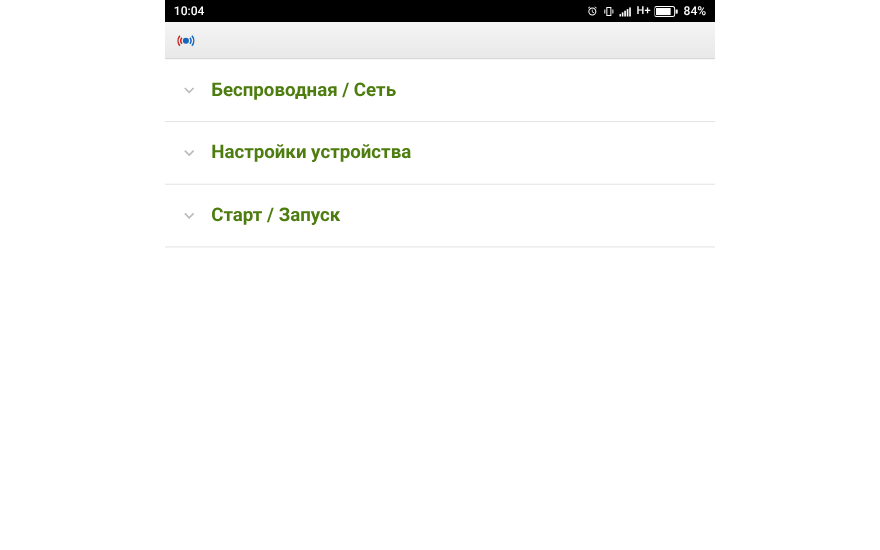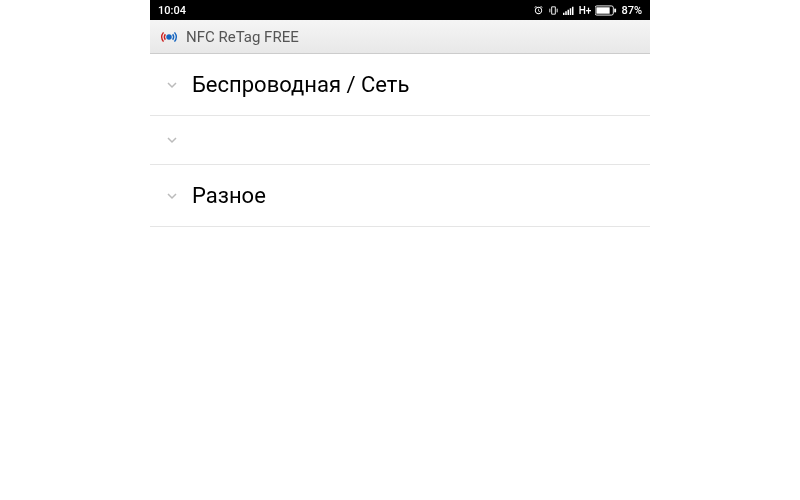--- a/index.html
+++ b/index.html
@@ -80,23 +80,23 @@
     }
     .chevron {
       width: 12px;
       height: 12px;
       display: flex;
       align-items: center;
       justify-content: center;
       color: #bbb;
     }
     .category-label {
-      font-size: 22px;
-      color: #000000;
-      font-weight: 400;
+      font-size: 17px;
+      color: #4d7c0f;
+      font-weight: 700;
     }
   </style>
 </head>
 <body>
 
 <div class="phone-screen">
 
   <div class="status-bar">
     <div class="status-left">
       <span>10:04</span>
@@ -124,56 +124,56 @@
           </svg>
       </span>
       <span style="font-size:10px;">H+</span>
       <span class="status-icon">
         <svg width="22" height="11" viewBox="0 0 24 12" fill="none">
             <rect x="0" y="1" width="20" height="10" rx="2" stroke="#fff" stroke-width="1"></rect>
             <rect x="1.5" y="2.5" width="14.5" height="7" fill="#fff"></rect>
             <rect x="21" y="4" width="2" height="4" fill="#fff"></rect>
           </svg>
       </span>
-      <span>87%</span>
+      <span>84%</span>
     </div>
   </div>
 
   <div class="app-header">
     <span class="app-icon">
       <svg width="22" height="22" viewBox="0 0 24 24">
         <circle cx="12" cy="12" r="3" fill="#1565c0"></circle>
         <path d="M6 7 A 8 8 0 0 0 6 17" fill="none" stroke="#cc2222" stroke-width="1.5"></path>
         <path d="M18 7 A 8 8 0 0 1 18 17" fill="none" stroke="#1565c0" stroke-width="1.5"></path>
         <path d="M8 9 A 5 5 0 0 0 8 15" fill="none" stroke="#cc2222" stroke-width="1.5"></path>
         <path d="M16 9 A 5 5 0 0 1 16 15" fill="none" stroke="#1565c0" stroke-width="1.5"></path>
       </svg>
     </span>
-    <span class="app-title">NFC ReTag FREE</span>
   </div>
 
   <div class="category-list">
     <div class="category-item">
       <span class="chevron">
         <svg width="10" height="10" viewBox="0 0 10 10">
             <path d="M1 3 L5 7 L9 3" fill="none" stroke="#bbb" stroke-width="1.5"></path>
           </svg>
       </span>
       <span class="category-label">Беспроводная / Сеть</span>
     </div>
     <div class="category-item">
       <span class="chevron">
         <svg width="10" height="10" viewBox="0 0 10 10">
             <path d="M1 3 L5 7 L9 3" fill="none" stroke="#bbb" stroke-width="1.5"></path>
           </svg>
       </span>
+      <span class="category-label">Настройки устройства</span>
     </div>
     <div class="category-item">
       <span class="chevron">
         <svg width="10" height="10" viewBox="0 0 10 10">
             <path d="M1 3 L5 7 L9 3" fill="none" stroke="#bbb" stroke-width="1.5"></path>
           </svg>
       </span>
-      <span class="category-label">Разное</span>
+      <span class="category-label">Старт / Запуск</span>
     </div>
   </div>
 
 </div>
 
 </body></html>

